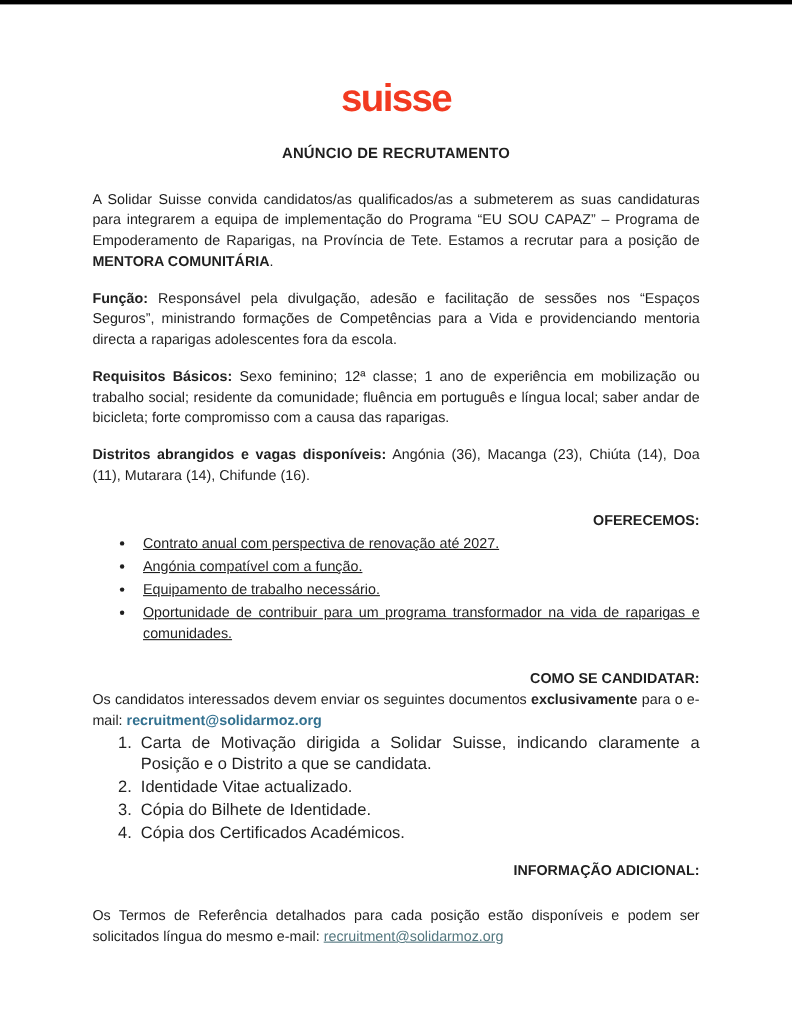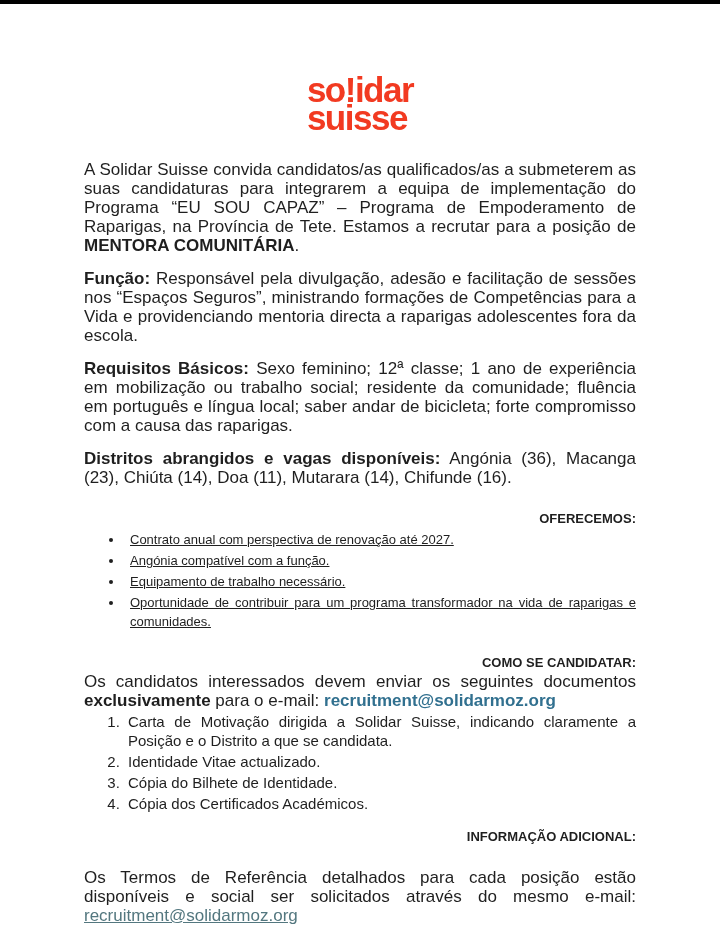--- a/index.html
+++ b/index.html
@@ -40,21 +40,21 @@
     letter-spacing: -1.5px;
   }
   .title {
     text-align: center;
     font-size: 13.5px;
     font-weight: bold;
     margin: 0 0 24px 0;
     letter-spacing: 0.2px;
   }
   .para {
-    font-size: 17px;
+    font-size: 13px;
     line-height: 19px;
     margin: 0 0 14px 0;
   }
   .justify { text-align: justify; }
   .heading {
     font-size: 13px;
     line-height: 19px;
     font-weight: bold;
     margin: 0;
     text-align: right;
@@ -98,25 +98,25 @@
 </head>
 <body>
 
 <div class="page">
   <div class="top-bar"></div>
 
   <div class="content">
 
     <div class="logo">
       <div class="logo-inner">
-        <div>so!idar</div>
         <div>suisse</div>
       </div>
     </div>
 
+    <h1 class="title">ANÚNCIO DE RECRUTAMENTO</h1>
 
     <p class="para justify"><span>A Solidar Suisse convida candidatos/as qualificados/as a submeterem as suas candidaturas para integrarem a equipa de implementação do Programa “EU SOU CAPAZ” – Programa de Empoderamento de Raparigas, na Província de Tete. Estamos a recrutar para a posição de </span><strong>MENTORA COMUNITÁRIA</strong><span>.</span></p>
 
     <p class="para justify"><strong>Função:</strong><span> Responsável pela divulgação, adesão e facilitação de sessões nos “Espaços Seguros”, ministrando formações de Competências para a Vida e providenciando mentoria directa a raparigas adolescentes fora da escola.</span></p>
 
     <p class="para justify"><strong>Requisitos Básicos:</strong><span> Sexo feminino; 12ª classe; 1 ano de experiência em mobilização ou trabalho social; residente da comunidade; fluência em português e língua local; saber andar de bicicleta; forte compromisso com a causa das raparigas.</span></p>
 
     <p class="para justify tight"><strong>Distritos abrangidos e vagas disponíveis:</strong><span> Angónia (36), Macanga (23), Chiúta (14), Doa (11), Mutarara (14), Chifunde (16).</span></p>
 
     <p class="heading gap-lg">OFERECEMOS:</p>
@@ -131,16 +131,16 @@
     <p class="para justify tight"><span>Os candidatos interessados devem enviar os seguintes documentos </span><strong>exclusivamente</strong><span> para o e-mail: </span><a class="email-bold">recruitment@solidarmoz.org</a></p>
     <ol class="steps">
       <li class="justify">Carta de Motivação dirigida a Solidar Suisse, indicando claramente a Posição e o Distrito a que se candidata.</li>
       <li>Identidade Vitae actualizado.</li>
       <li>Cópia do Bilhete de Identidade.</li>
       <li>Cópia dos Certificados Académicos.</li>
     </ol>
 
     <p class="heading">INFORMAÇÃO ADICIONAL:</p>
 
-    <p class="para justify gap-lg tight"><span>Os Termos de Referência detalhados para cada posição estão disponíveis e social ser solicitados através do mesmo e-mail: </span><a class="email-underline">recruitment@solidarmoz.org</a></p>
+    <p class="para justify gap-lg tight"><span>Os Termos de Referência detalhados para cada posição estão disponíveis e podem ser solicitados língua do mesmo e-mail: </span><a class="email-underline">recruitment@solidarmoz.org</a></p>
 
   </div>
 </div>
 
 </body></html>

